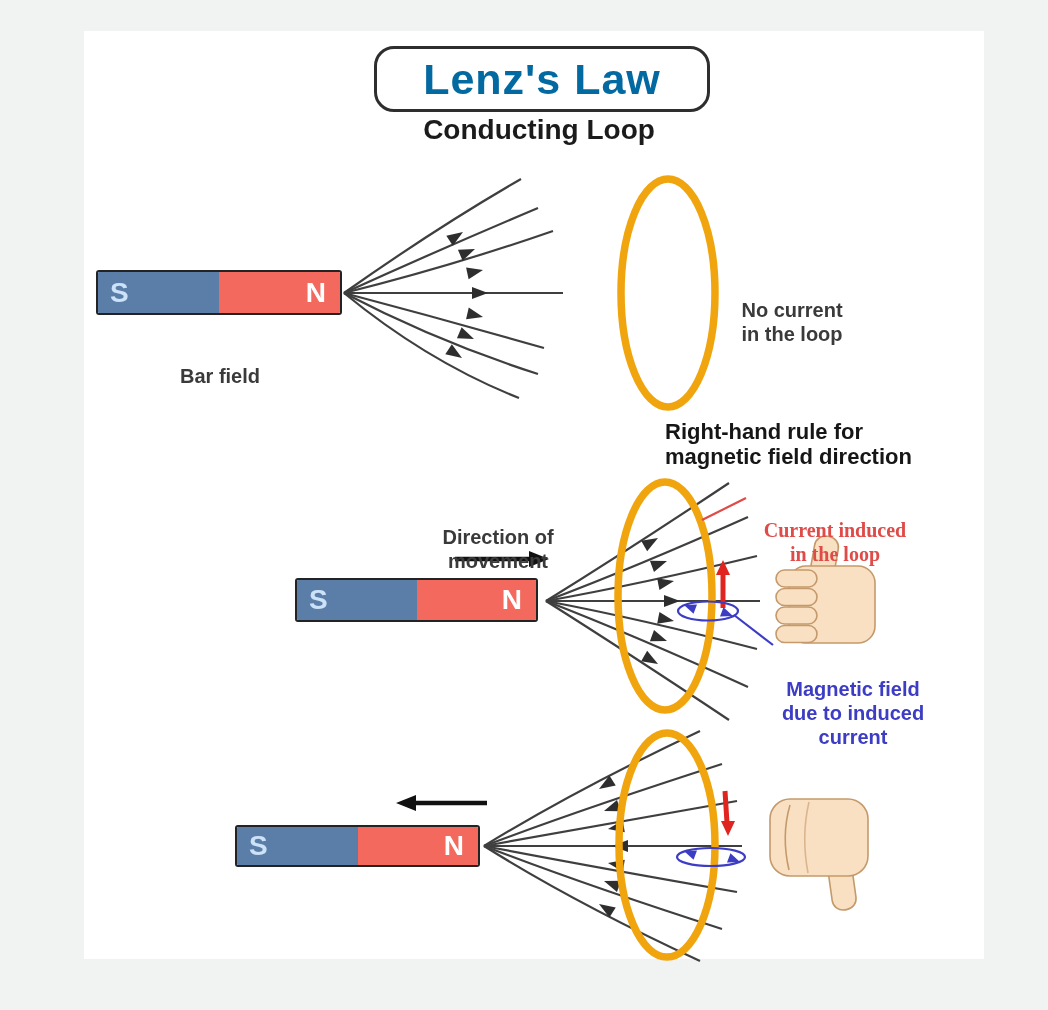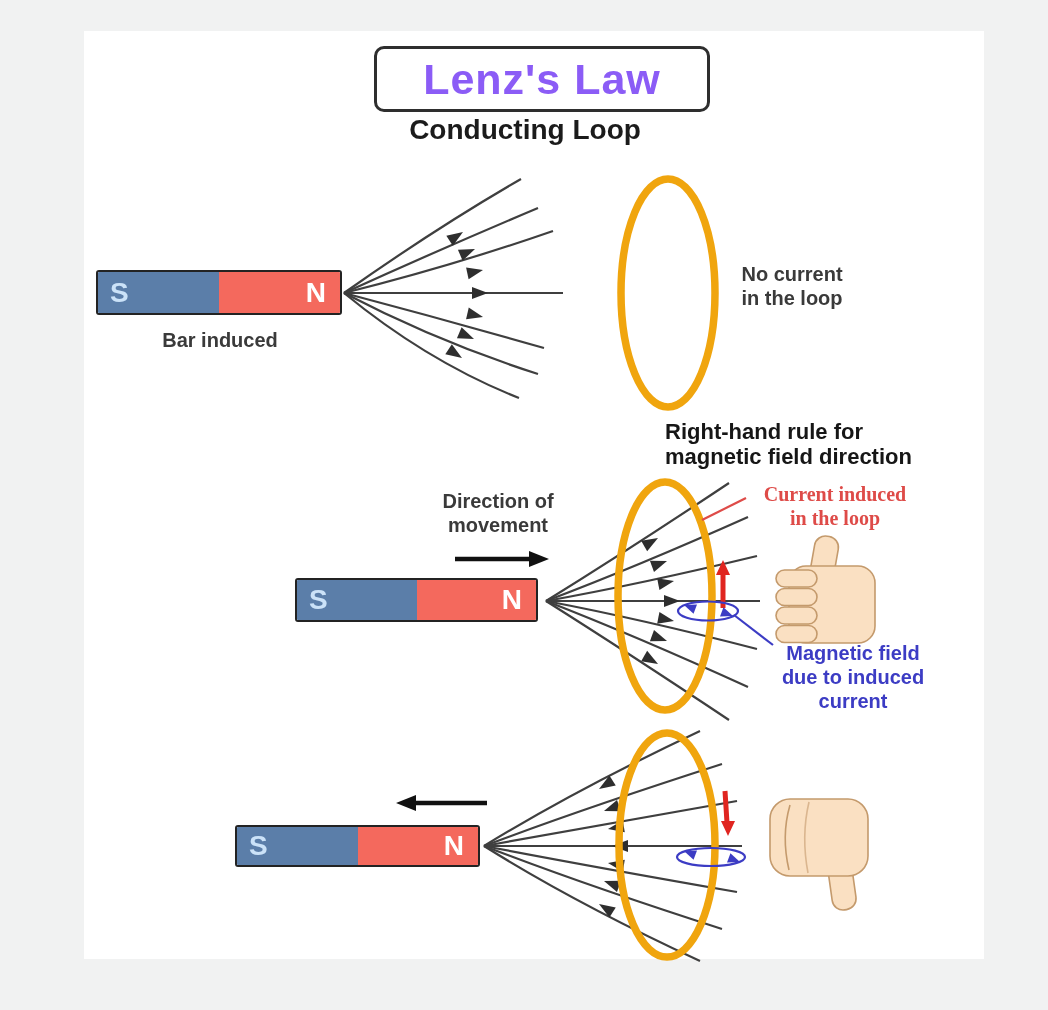--- a/index.html
+++ b/index.html
@@ -4,30 +4,30 @@
 <style>
   html,body{margin:0;padding:0;background:#f1f2f2;}
   #canvas{
     position:relative;width:1048px;height:1010px;background:#f1f2f2;
     font-family:"Liberation Sans","DejaVu Sans",sans-serif;overflow:hidden;
   }
   #paper{position:absolute;left:84px;top:31px;width:900px;height:928px;background:#ffffff;}
   svg.overlay{position:absolute;left:0;top:0;z-index:3;pointer-events:none;}
   .label{
     position:absolute;z-index:4;font-weight:bold;color:#3a3a3a;
-    font-size:20px;line-height:24px;text-align:center;white-space:pre-line;
+    font-size:20px;line-height:24px;text-align:center;white-space:pre-line;margin-top:36px;
   }
   .title-box{
     position:absolute;left:374px;top:46px;width:330px;height:60px;z-index:4;
-    background:#fff;border:3px solid #2e2e2e;border-radius:10px;
+    background:#fff;border:3px solid #2e2e2e;border-radius:20px;
     display:flex;align-items:center;justify-content:center;
-    font-size:43px;font-weight:bold;color:#8b5cf6;letter-spacing:1px;
+    font-size:43px;font-weight:bold;color:#0369a1;letter-spacing:1px;
   }
   .subtitle{
-    position:absolute;left:360px;top:114px;width:330px;z-index:4;text-align:center;
+    position:absolute;left:374px;top:114px;width:330px;z-index:4;text-align:center;
     font-size:28px;font-weight:bold;color:#1b1b1b;
   }
   .heading{
     position:absolute;left:665px;top:419px;width:318px;z-index:4;text-align:left;
     font-size:22px;line-height:25px;font-weight:bold;color:#161616;white-space:pre-line;
   }
   .magnet{
     position:absolute;z-index:2;display:flex;
     border:2.5px solid #232323;border-radius:3px;box-sizing:border-box;overflow:hidden;
   }
@@ -50,21 +50,21 @@
 
   <div class="title-box">
     <span>Lenz's Law</span>
   </div>
   <div class="subtitle">Conducting Loop</div>
 
   <div class="magnet" style="left:96px;top:270px;width:246px;height:45px;">
     <div class="south">S</div>
     <div class="north">N</div>
   </div>
-  <div class="label" style="left:140px;top:328px;width:160px;">Bar induced</div>
+  <div class="label" style="left:140px;top:328px;width:160px;">Bar field</div>
   <div class="label" style="left:722px;top:262px;width:140px;">No current
 in the loop</div>
 
   <div class="heading">Right-hand rule for
 magnetic field direction</div>
   <div class="label" style="left:428px;top:489px;width:140px;">Direction of
 movement</div>
   <div class="magnet" style="left:295px;top:578px;width:243px;height:44px;">
     <div class="south">S</div>
     <div class="north">N</div>

